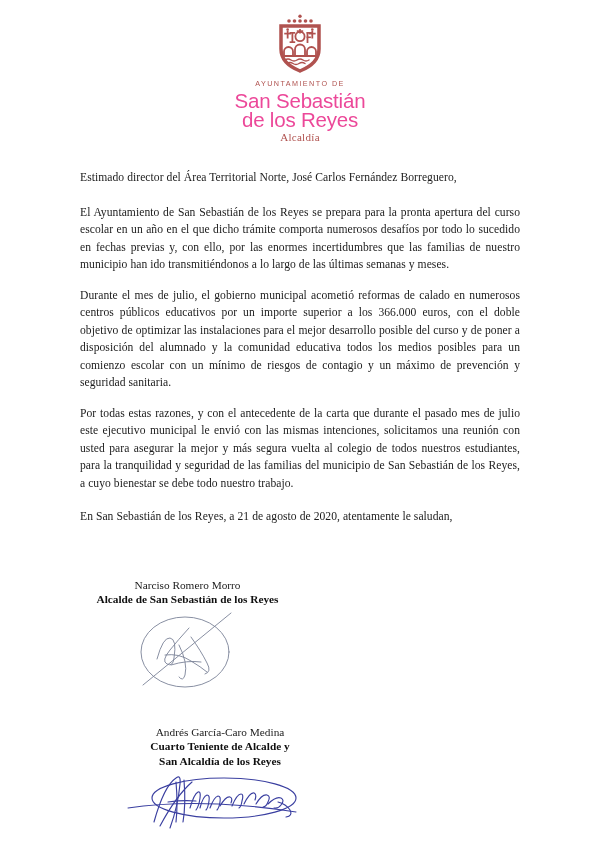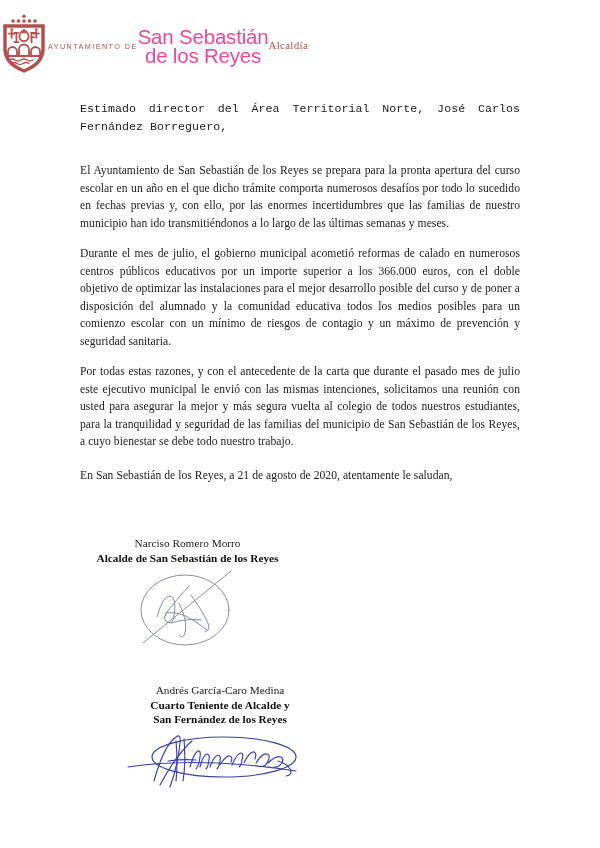--- a/index.html
+++ b/index.html
@@ -22,21 +22,21 @@
     height: 848px;
     position: relative;
     background: #ffffff;
     box-sizing: border-box;
   }
 
   
   .letterhead {
     padding-top: 14px;
     display: flex;
-    flex-direction: row;
+    flex-direction: column;
     align-items: center;
   }
 
   .crest {
     width: 48px;
     height: 60px;
     display: block;
   }
 
   .lh-eyebrow {
@@ -78,21 +78,21 @@
 
   p.para {
     margin: 0 0 13px 0;
     font-size: 11.6px;
     line-height: 17.5px;
     text-align: justify;
     text-justify: inter-word;
     color: #1b1b1b;
     letter-spacing: 0.05px;
   }
-  p.para.salutation { margin-bottom: 27px; font-family: Liberation Mono, monospace; }
+  p.para.salutation { margin-bottom: 17px; }
   p.para.closing { margin-top: 16px; margin-bottom: 0; text-align: left; }
 
   
   .sig-area {
     margin: 0 auto;
     width: 440px;
     padding-top: 24px;
   }
 
   .sig-row {
@@ -230,21 +230,21 @@
           </svg>
         </div>
       </div>
 
 
     </div>
 
     <div class="sig-third">
       <div class="sig-name">Andrés García-Caro Medina</div>
       <div class="sig-title sig-third-lines">Cuarto Teniente de Alcalde y</div>
-      <div class="sig-title sig-third-lines">San Fernández de los Reyes</div>
+      <div class="sig-title sig-third-lines">San Alcaldía de los Reyes</div>
       <div class="scribble-box">
         <svg width="200" height="68" viewBox="0 0 200 68" xmlns="http://www.w3.org/2000/svg" aria-label="handwritten signature">
           <g fill="none" stroke="#3a3fa0" stroke-width="1.15" stroke-linecap="round" stroke-linejoin="round">
             <ellipse cx="104" cy="30" rx="72" ry="20"></ellipse>
             <path d="M8 40 q40 -6 90 -4 q42 2 78 8"></path>
             <path d="M34 54 q10 -36 22 -44 q5 -4 4 6 q-2 22 -10 44"></path>
             <path d="M40 58 q16 -30 32 -44"></path>
             <path d="M48 34 q14 -2 28 -1"></path>
             <path d="M70 40 q4 -14 8 -16 q3 -1 2 6 q-1 8 -4 12"></path>
             <path d="M80 40 q3 -12 7 -13 q3 0 2 6 q-1 7 -3 9"></path>

